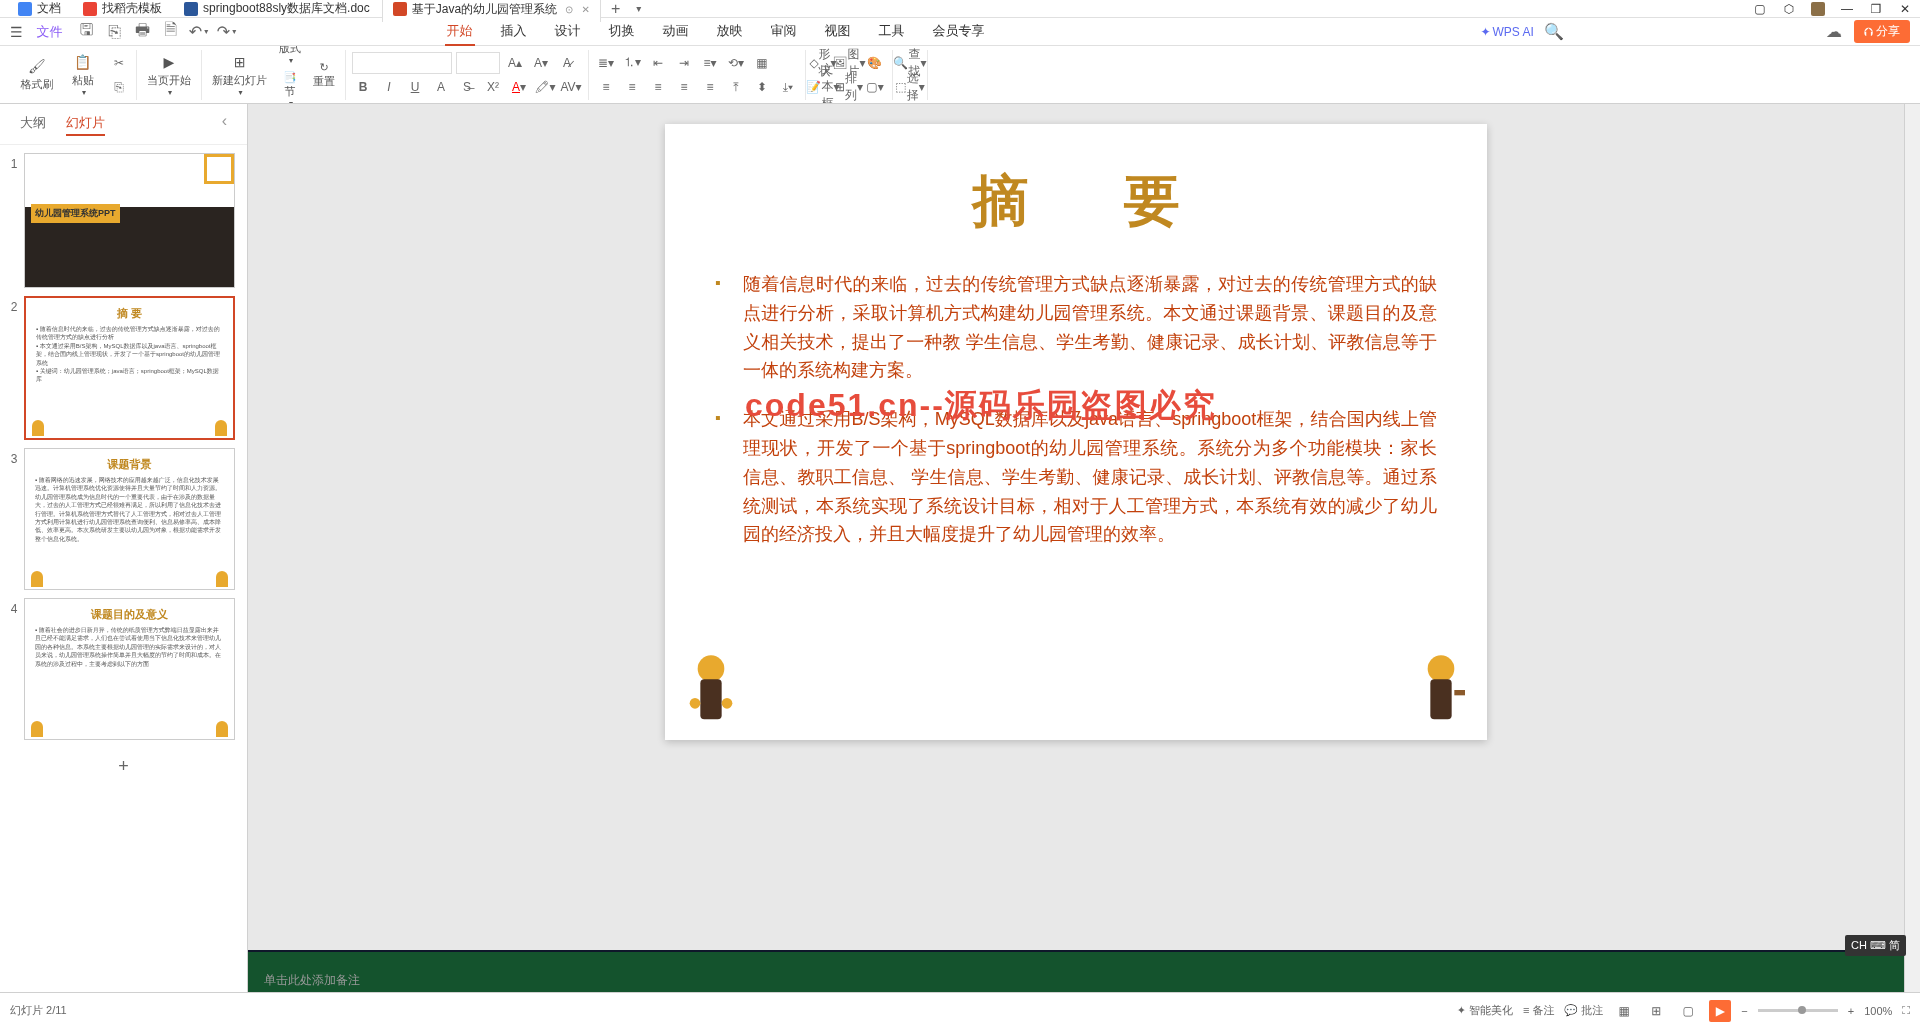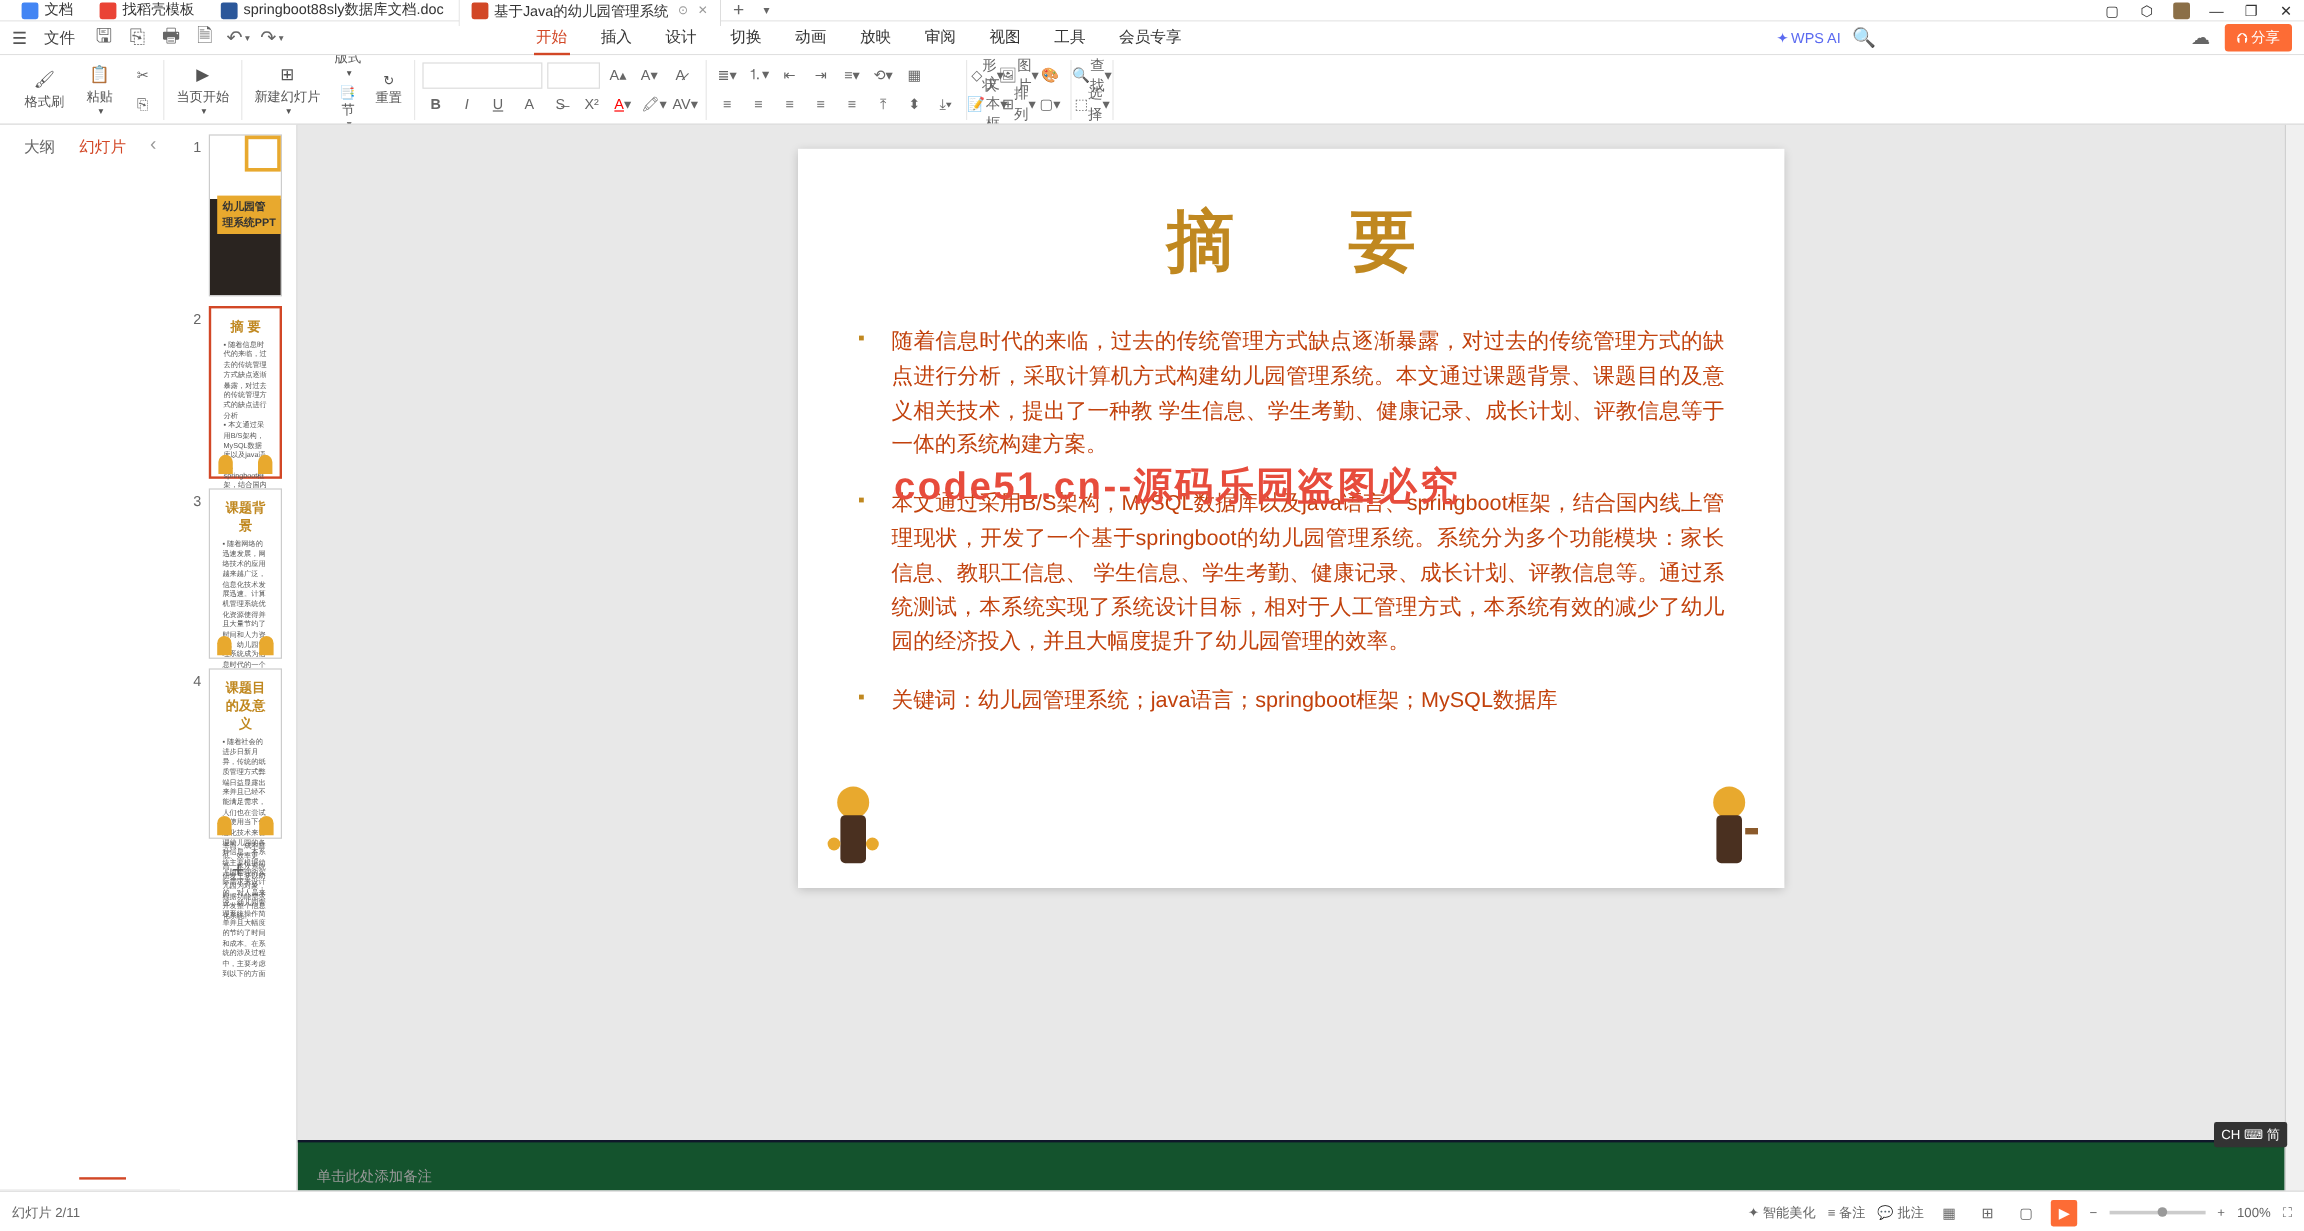--- a/index.html
+++ b/index.html
@@ -11,39 +11,39 @@
 .tab-icon.doc{background:#4285f4}
 .tab-icon.tmpl{background:#ea4335}
 .tab-icon.word{background:#2b579a}
 .tab-icon.ppt{background:#d24726}
 .tab-close{margin-left:8px;font-size:10px;color:#999}
 .tab-add{padding:2px 8px;color:#666;font-size:16px}
 .window-controls{margin-left:auto;display:flex;gap:15px;align-items:center}
 .win-btn{width:14px;height:14px;display:flex;align-items:center;justify-content:center;color:#333;font-size:12px}
 .menu-bar{height:28px;background:#fff;display:flex;align-items:center;padding:0 10px;border-bottom:1px solid #e0e0e0;gap:8px}
 .hamburger{font-size:14px;color:#555}
-.file-menu{font-size:13px;color:#404040;padding:2px 6px}
+.file-menu{font-size:13px;color:#8b5cf6;padding:2px 6px}
 .quick-btn{width:20px;height:20px;color:#666;display:flex;align-items:center;justify-content:center}
 .menu-tabs{display:flex;margin-left:200px;gap:24px}
 .menu-tab{font-size:13px;color:#333;padding:4px 2px;cursor:pointer}
 .menu-tab.active{color:#d24726;border-bottom:2px solid #d24726}
 .menu-right{margin-left:auto;display:flex;align-items:center;gap:10px}
 .wps-ai{font-size:12px;color:#5b6af0;display:flex;align-items:center;gap:2px}
 .share-btn{background:#fd6c35;color:#fff;padding:3px 10px;font-size:12px;border-radius:3px;display:flex;align-items:center;gap:3px}
 .ribbon{height:58px;background:#fff;display:flex;align-items:center;padding:0 10px;border-bottom:1px solid #d0d0d0;flex-wrap:nowrap;overflow:hidden}
 .ribbon-group{display:flex;align-items:center;padding:0 6px;border-right:1px solid #e8e8e8;height:50px;gap:4px}
 .ribbon-btn{display:flex;flex-direction:column;align-items:center;font-size:11px;color:#555;padding:2px 4px;min-width:30px}
 .ribbon-btn-lg{min-width:42px}
 .ribbon-icon{width:18px;height:18px;margin-bottom:2px;display:flex;align-items:center;justify-content:center;font-size:14px}
 .ribbon-stack{display:flex;flex-direction:column;gap:2px}
 .ribbon-row{display:flex;gap:4px;align-items:center}
 .small-btn{width:22px;height:22px;color:#666;font-size:12px;display:flex;align-items:center;justify-content:center}
 .font-select{width:100px;height:22px;border:1px solid #ddd;font-size:11px;padding:0 4px;background:#fff}
 .workspace{display:flex;height:calc(100% - 116px - 22px);background:#e8e8e8}
-.slide-panel{width:248px;background:#fff;border-right:1px solid #d0d0d0;display:flex;flex-direction:row}
+.slide-panel{width:248px;background:#fff;border-right:1px solid #d0d0d0;display:flex;flex-direction:column}
 .panel-tabs{display:flex;padding:8px 20px;gap:20px;border-bottom:1px solid #eee}
 .panel-tab{font-size:13px;color:#666;padding:2px 0}
 .panel-tab.active{color:#d24726;border-bottom:2px solid #d24726}
 .panel-collapse{margin-left:auto;color:#999;cursor:pointer}
 .thumbnails{flex:1;overflow-y:auto;padding:8px 4px}
 .thumb-row{display:flex;margin-bottom:8px}
 .thumb-num{width:20px;font-size:12px;color:#666;text-align:center;padding-top:4px}
 .thumb{flex:1;border:1px solid #ccc;background:#fff;position:relative;cursor:pointer;margin-right:8px}
 .thumb.selected{border:2px solid #d24726}
 .thumb-1{height:135px;background:linear-gradient(to bottom,#fff 40%,#2a2420 40%)}
@@ -310,21 +310,20 @@
     </div>
   </div>
 
   <div class="slide-area">
     <div class="slide-canvas">
       <div class="slide">
         <div class="slide-title">摘  要</div>
         <ul class="slide-bullets">
           <li>随着信息时代的来临，过去的传统管理方式缺点逐渐暴露，对过去的传统管理方式的缺点进行分析，采取计算机方式构建幼儿园管理系统。本文通过课题背景、课题目的及意义相关技术，提出了一种教 学生信息、学生考勤、健康记录、成长计划、评教信息等于一体的系统构建方案。</li>
           <li>本文通过采用B/S架构，MySQL数据库以及java语言、springboot框架，结合国内线上管理现状，开发了一个基于springboot的幼儿园管理系统。系统分为多个功能模块：家长信息、教职工信息、 学生信息、学生考勤、健康记录、成长计划、评教信息等。通过系统测试，本系统实现了系统设计目标，相对于人工管理方式，本系统有效的减少了幼儿园的经济投入，并且大幅度提升了幼儿园管理的效率。</li>
-          <li>关键词：幼儿园管理系统；java语言；springboot框架；MySQL数据库</li>
         </ul>
         <div class="watermark">code51.cn--源码乐园盗图必究</div>
         <div class="slide-figure" style="left:18px">
           <svg viewBox="0 0 40 60">
               <circle cx="20" cy="14" r="10" fill="#e8a92e"></circle>
               <rect x="12" y="22" width="16" height="30" fill="#4a3020" rx="3"></rect>
               <circle cx="8" cy="40" r="4" fill="#e8a92e"></circle>
               <circle cx="32" cy="40" r="4" fill="#e8a92e"></circle>
             </svg>
         </div>

